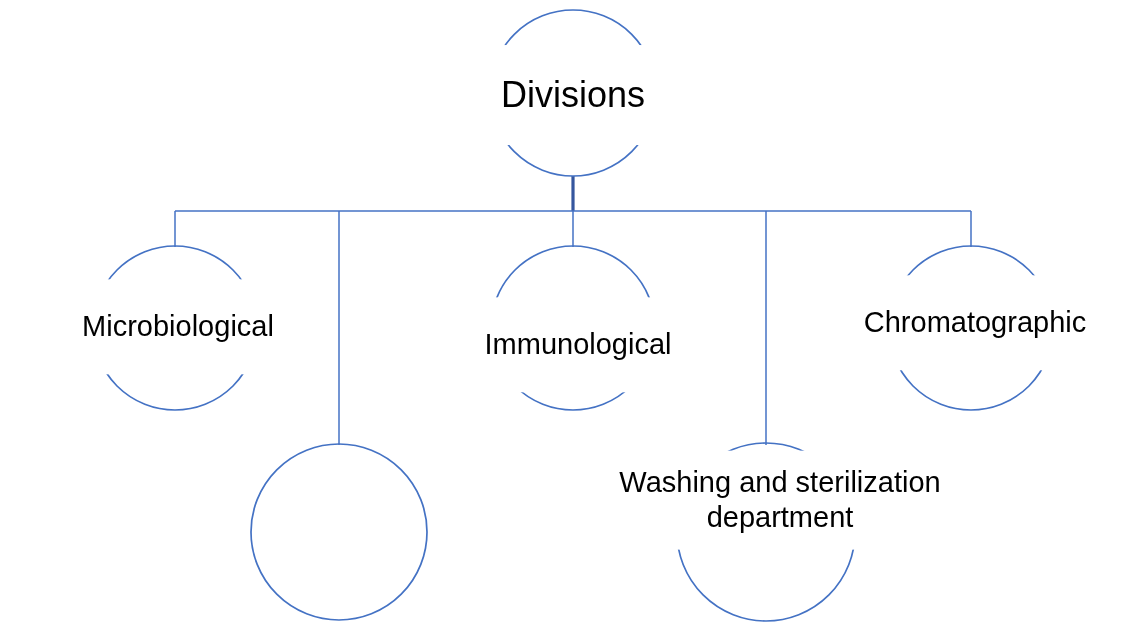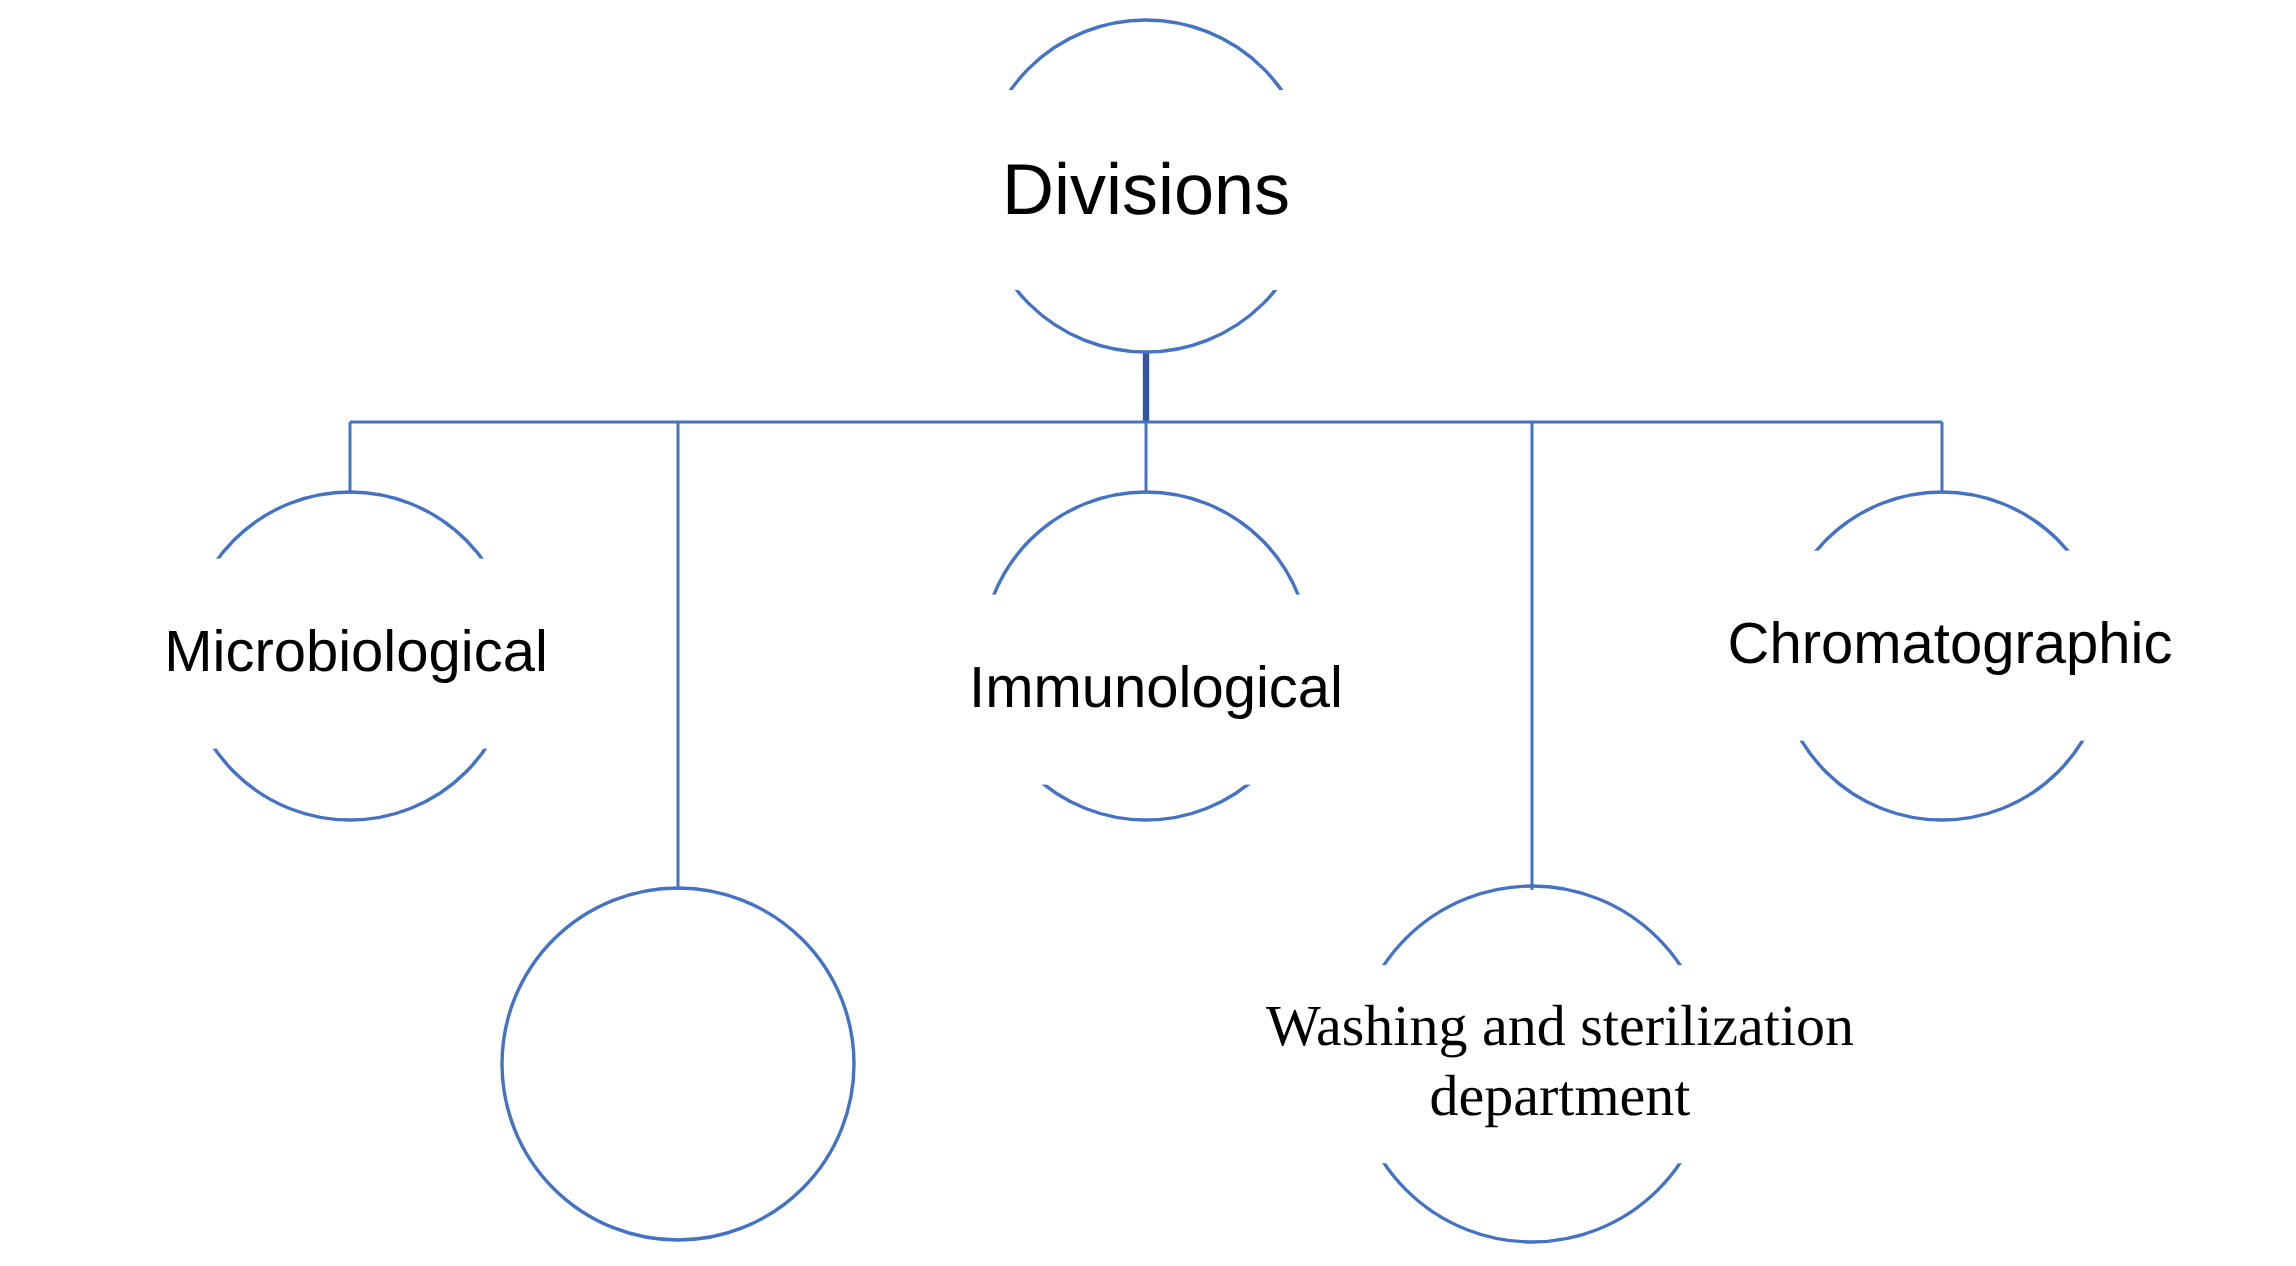--- a/index.html
+++ b/index.html
@@ -94,17 +94,17 @@
     <circle class="node-circle" cx="766" cy="532" r="89"></circle>
   </svg>
 
   <div class="label label-root" style="left:573px; top:95px;">Divisions</div>
 
   <div class="label label-child" style="left:178px; top:327px;">Microbiological</div>
 
 
   <div class="label label-child" style="left:578px; top:345px;">Immunological</div>
 
-  <div class="label label-child-2line label-wash" style="left:780px; top:532px;font-family:Liberation Serif, serif;">Washing and sterilization department</div>
+  <div class="label label-child-2line label-wash" style="left:780px; top:500px;">Washing and sterilization department</div>
 
   <div class="label label-child" style="left:975px; top:323px;">Chromatographic</div>
 
 </div>
 
 </body></html>

